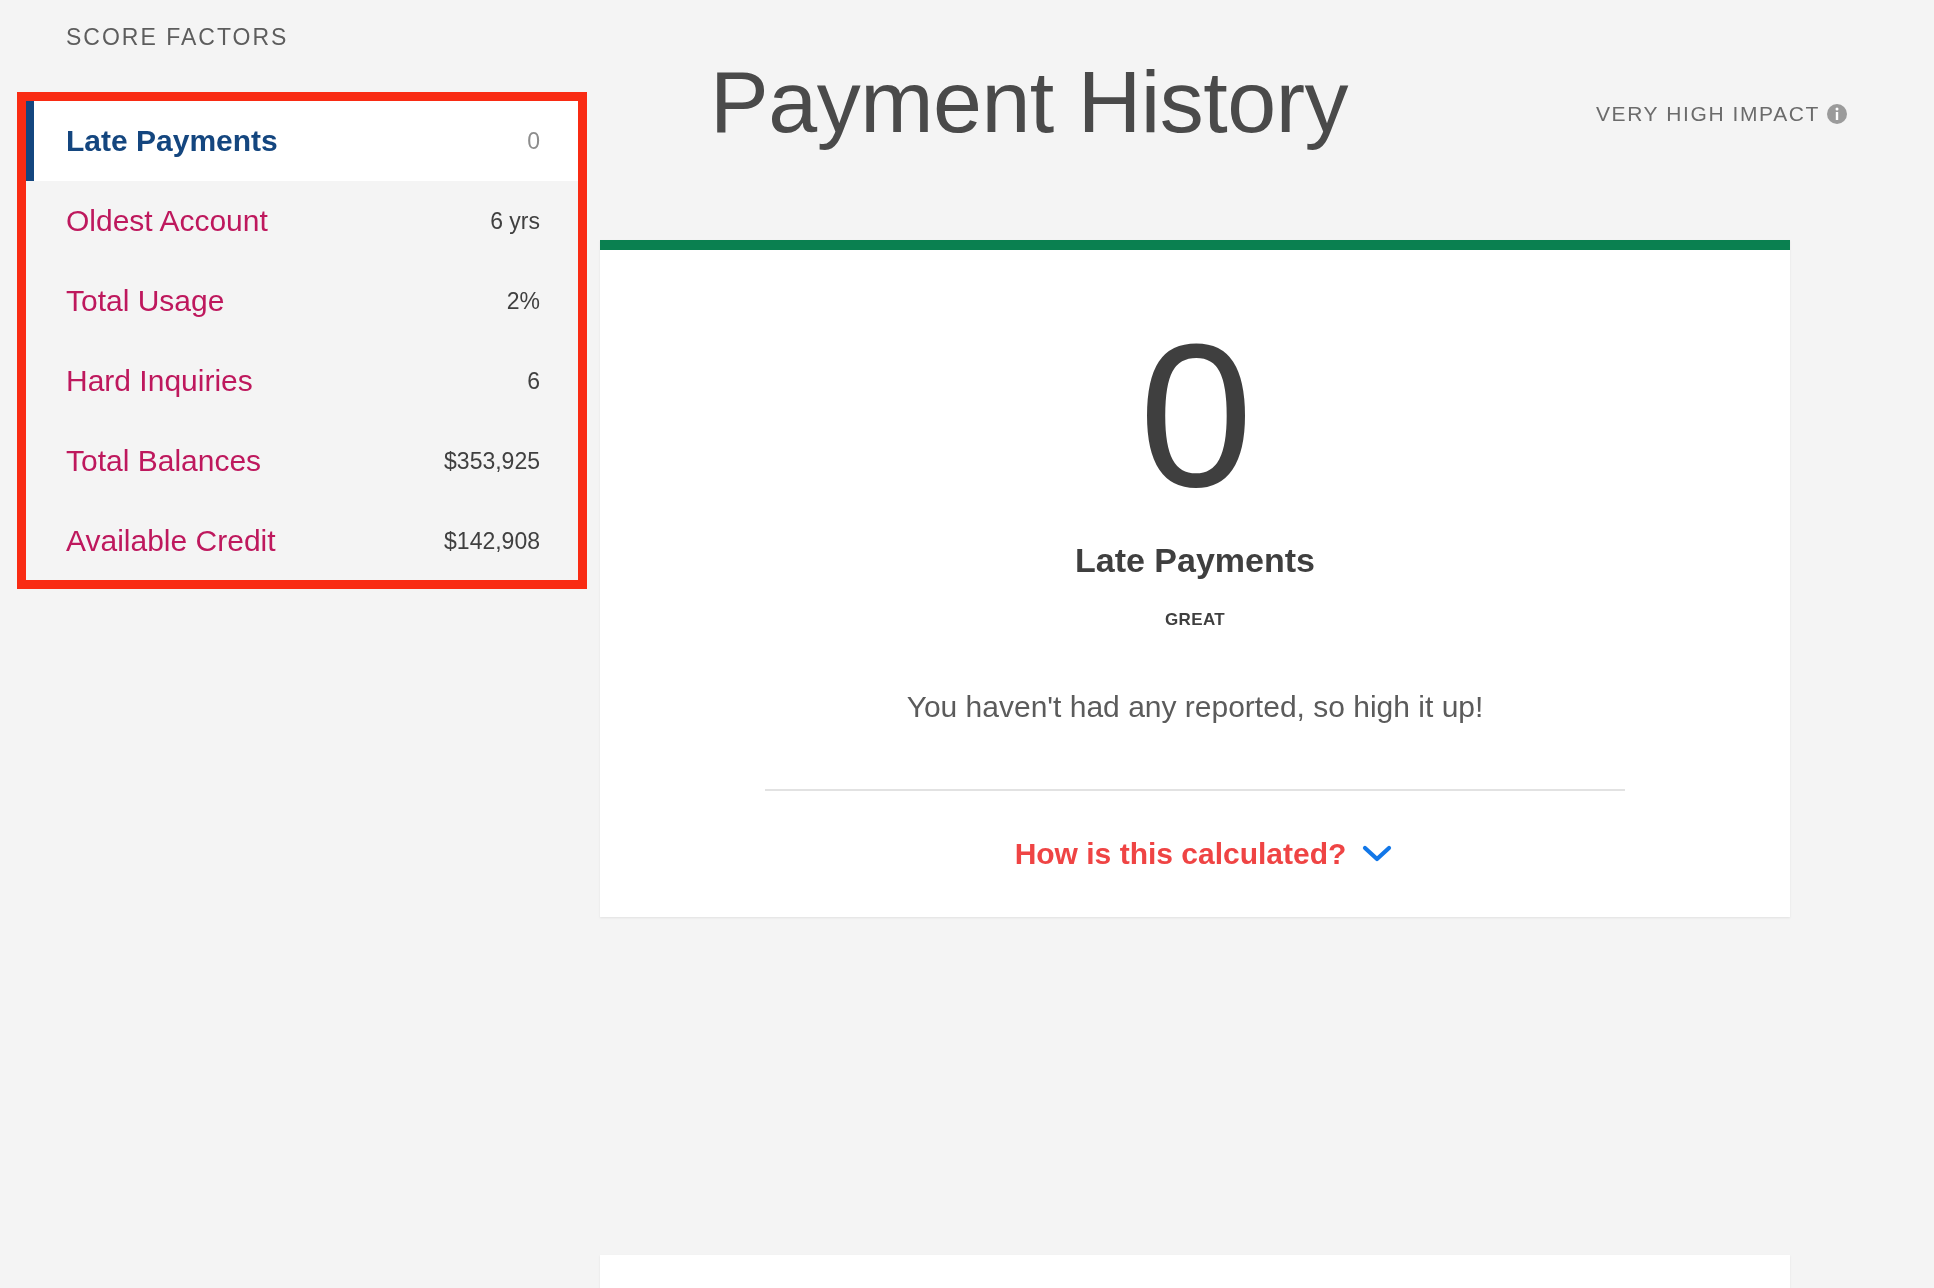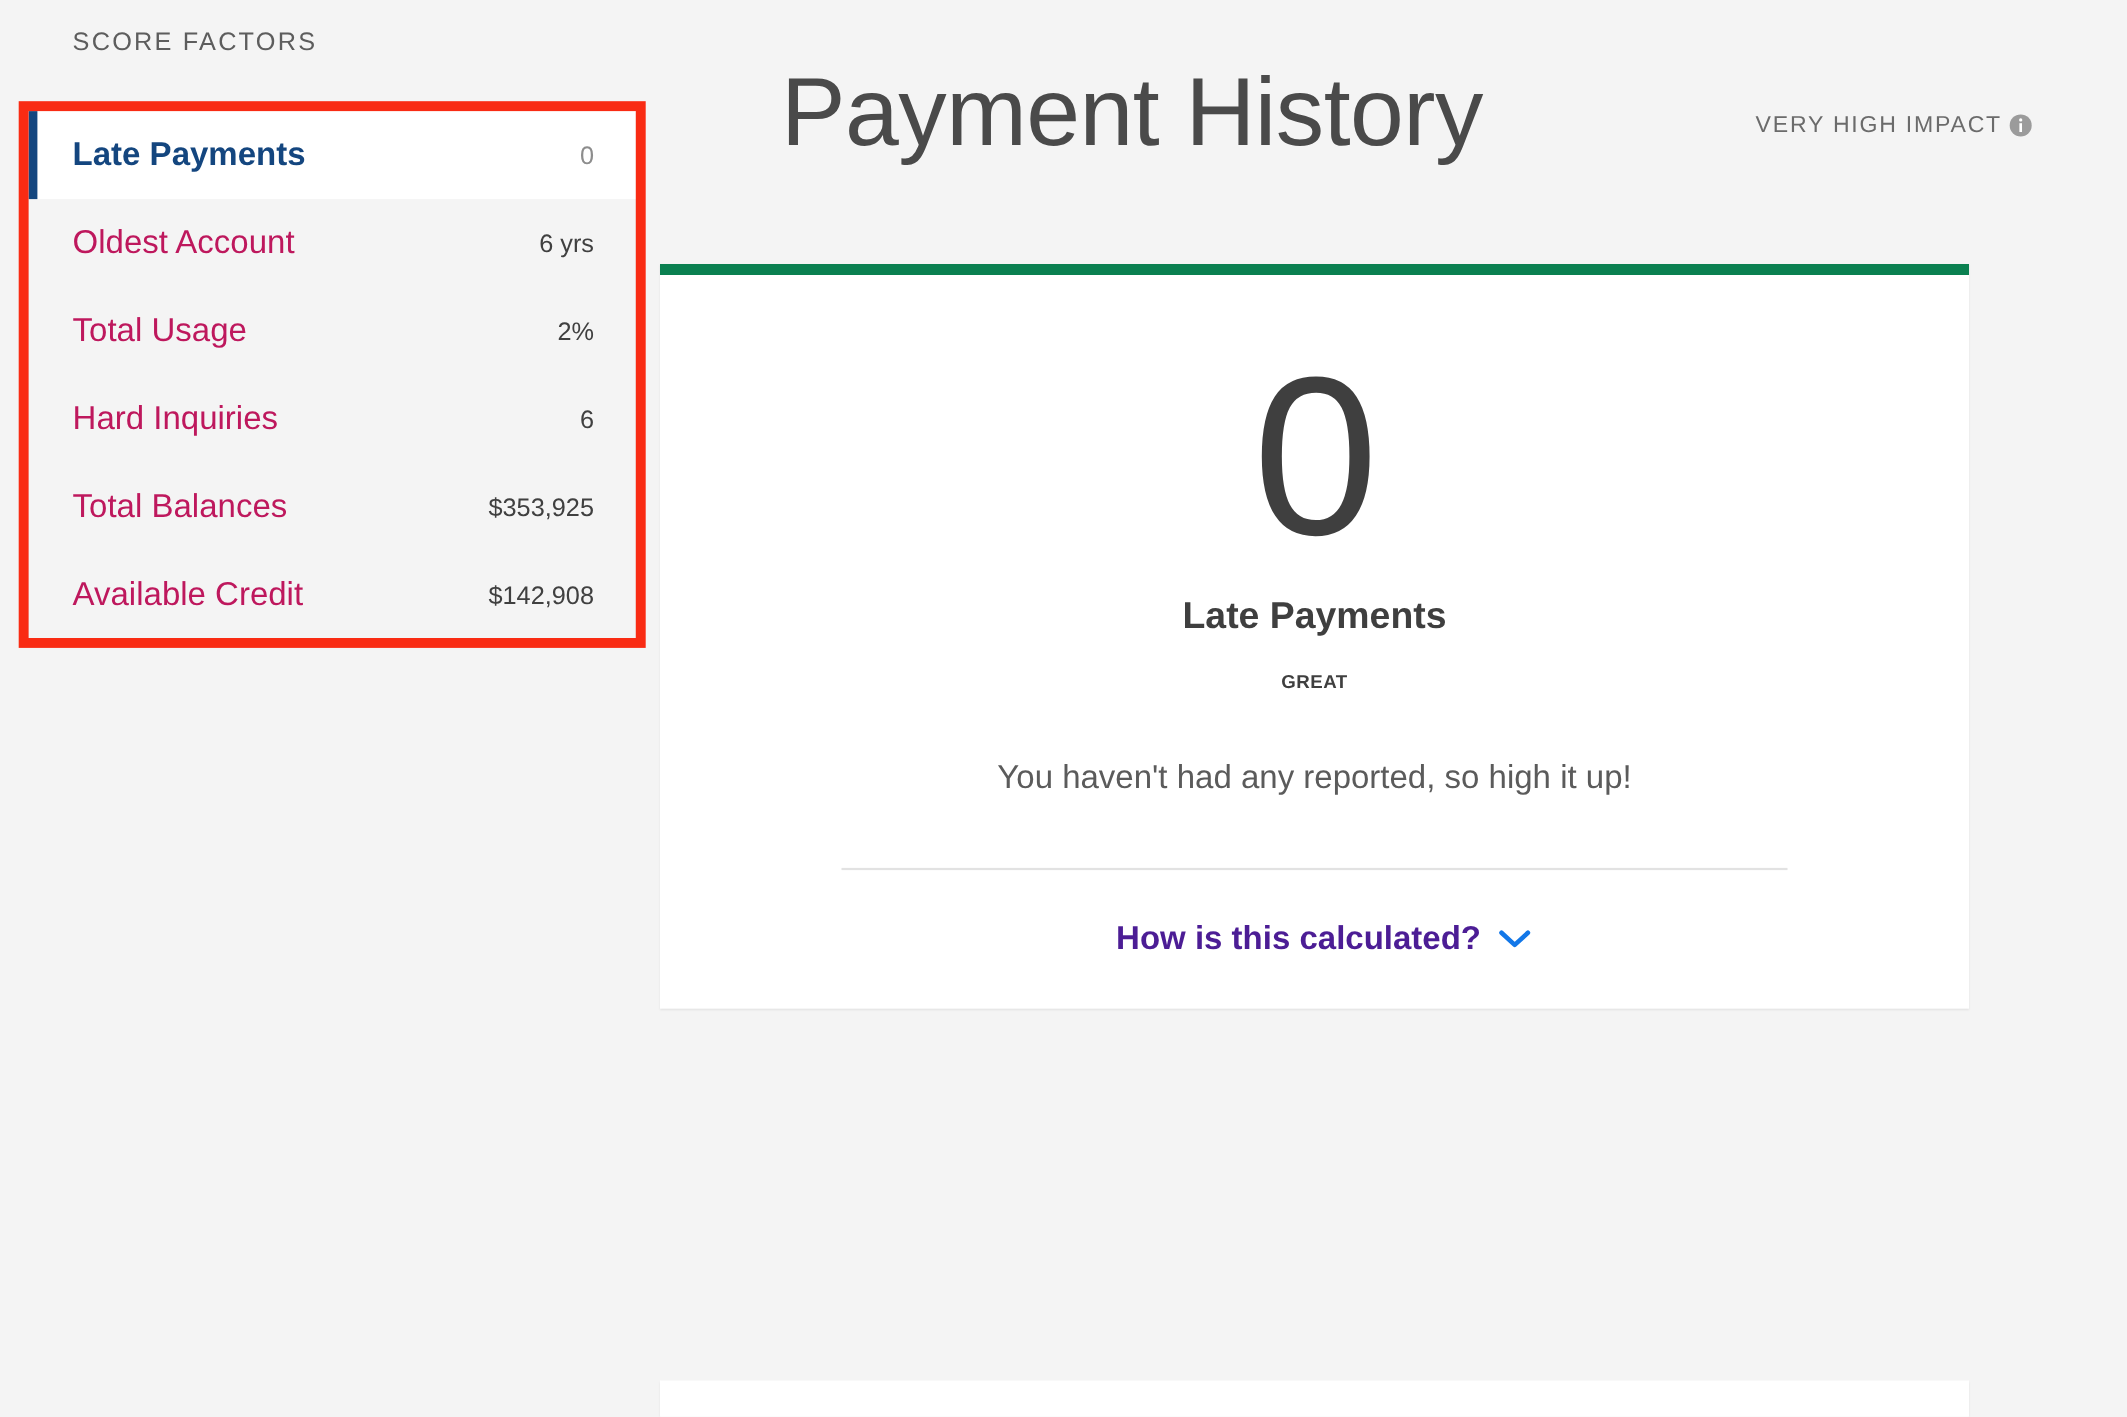--- a/index.html
+++ b/index.html
@@ -193,21 +193,21 @@
   .calc-link-wrap {
     margin-top: 46px;
     display: flex;
     align-items: center;
     justify-content: center;
     gap: 16px;
   }
   .calc-link {
     font-size: 30px;
     font-weight: 700;
-    color: #4c1d95;
+    color: #ef4444;
     text-decoration: none;
     cursor: pointer;
     white-space: nowrap;
     margin-left: 17px;
   }
   .chevron-down {
     width: 30px; height: 18px;
     display: block;
   }
 

